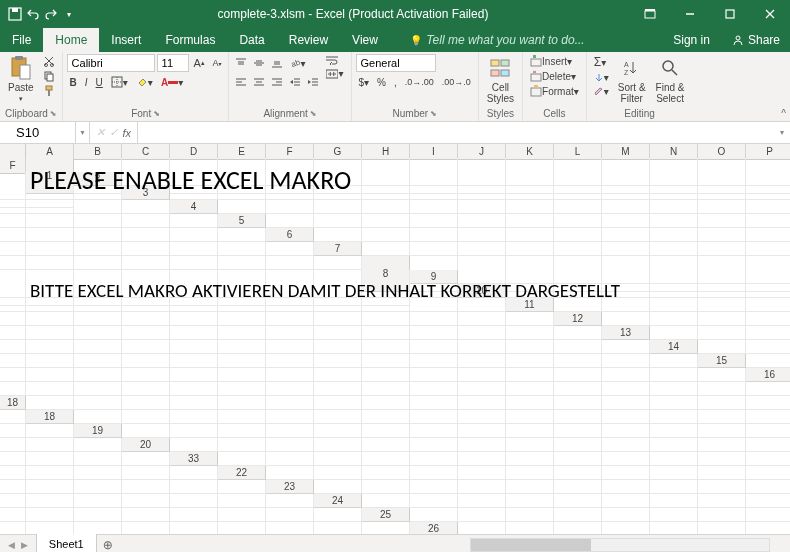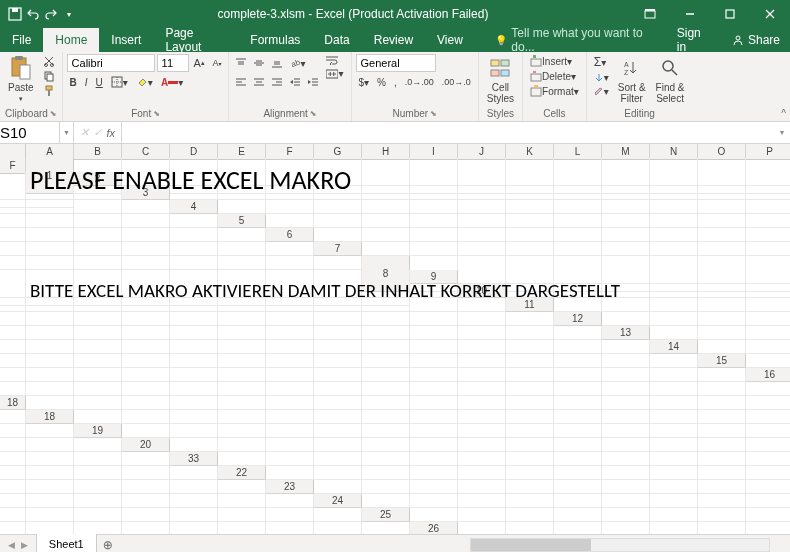--- a/index.html
+++ b/index.html
@@ -11,21 +11,21 @@
 .titlebar-icon { width: 14px; height: 14px; display: flex; align-items: center; justify-content: center; color: #fff; }
 .titlebar-title { flex: 1; text-align: center; font-size: 12px; }
 .titlebar-right { display: flex; align-items: center; }
 .titlebar-btn { width: 40px; height: 28px; display: flex; align-items: center; justify-content: center; cursor: pointer; }
 
 
 .ribbon-tabs { height: 24px; background: #217346; display: flex; align-items: stretch; color: #fff; font-size: 12px; }
 .ribbon-tab { padding: 0 12px; display: flex; align-items: center; cursor: pointer; }
 .ribbon-tab.file { background: #217346; }
 .ribbon-tab.active { background: #f3f2f1; color: #217346; }
-.ribbon-tab.tell-me { color: #c8e6d8; margin-left: 8px; }
+.ribbon-tab.tell-me { font-style: italic; color: #c8e6d8; margin-left: 8px; }
 .ribbon-tab.tell-me::before { content: "💡"; font-style: normal; margin-right: 4px; font-size: 10px; }
 .ribbon-spacer { flex: 1; }
 .signin { padding: 0 12px; display: flex; align-items: center; cursor: pointer; font-size: 12px; }
 .share-btn { padding: 0 10px; display: flex; align-items: center; gap: 4px; cursor: pointer; font-size: 12px; }
 
 
 .ribbon { height: 70px; background: #f3f2f1; border-bottom: 1px solid #d4d4d4; display: flex; font-size: 11px; color: #444; position: relative; }
 .ribbon-group { border-right: 1px solid #e1e1e1; display: flex; flex-direction: column; padding: 2px 4px 0 4px; }
 .ribbon-group-content { flex: 1; display: flex; align-items: flex-start; gap: 2px; }
 .ribbon-group-label { font-size: 10px; text-align: center; color: #666; padding-bottom: 2px; display: flex; justify-content: center; align-items: center; gap: 2px; }
@@ -35,21 +35,21 @@
 .ribbon-col { display: flex; flex-direction: column; gap: 1px; }
 .ribbon-row { display: flex; align-items: center; gap: 2px; height: 18px; }
 .ribbon-small-btn { padding: 1px 3px; cursor: pointer; font-size: 10px; display: flex; align-items: center; }
 .font-select { border: 1px solid #ccc; background: #fff; padding: 1px 4px; font-size: 11px; width: 88px; height: 18px; }
 .font-size-select { border: 1px solid #ccc; background: #fff; padding: 1px 4px; font-size: 11px; width: 32px; height: 18px; }
 .launcher { font-size: 8px; color: #888; cursor: pointer; }
 .collapse-ribbon { position: absolute; right: 4px; bottom: 2px; font-size: 10px; cursor: pointer; color: #666; }
 
 
 .formula-bar { height: 22px; border-bottom: 1px solid #d4d4d4; display: flex; align-items: center; background: #fff; }
-.name-box { width: 60px; border-right: 1px solid #d4d4d4; padding: 0 0; font-size: 15px; height: 100%; display: flex; align-items: center; }
+.name-box { width: 60px; border-right: 1px solid #d4d4d4; padding: 0 0; font-size: 13px; height: 100%; display: flex; align-items: center; margin-left: 16px; }
 .name-dropdown { width: 14px; border-right: 1px solid #d4d4d4; height: 100%; display: flex; align-items: center; justify-content: center; font-size: 8px; color: #888; cursor: pointer; }
 .fx-box { display: flex; align-items: center; gap: 4px; padding: 0 6px; border-right: 1px solid #d4d4d4; height: 100%; }
 .fx-btn { font-style: italic; font-size: 11px; color: #666; cursor: pointer; }
 .formula-input { flex: 1; padding: 0 6px; font-size: 11px; height: 100%; border: none; outline: none; }
 
 
 .grid-container { position: relative; height: 390px; overflow: hidden; background: #fff; }
 .grid { display: grid; grid-template-columns: 26px repeat(16, 48px); grid-auto-rows: 14px; font-size: 10px; color: #444; }
 .col-header { background: #f3f2f1; border-right: 1px solid #d4d4d4; border-bottom: 1px solid #ccc; text-align: center; line-height: 16px; height: 16px; font-size: 10px; }
 .corner { background: #f3f2f1; border-right: 1px solid #ccc; border-bottom: 1px solid #ccc; height: 16px; }
@@ -116,21 +116,20 @@
           <line x1="10" y1="2" x2="2" y2="10" stroke="#fff" stroke-width="1.2"></line>
         </svg>
       </div>
   </div>
 </div>
 
 <div class="ribbon-tabs">
   <div class="ribbon-tab file">File</div>
   <div class="ribbon-tab active">Home</div>
   <div class="ribbon-tab">Insert</div>
-  <div class="ribbon-tab">Page Layout</div>
   <div class="ribbon-tab">Formulas</div>
   <div class="ribbon-tab">Data</div>
   <div class="ribbon-tab">Review</div>
   <div class="ribbon-tab">View</div>
   <div class="ribbon-tab tell-me">Tell me what you want to do...</div>
   <div class="ribbon-spacer"></div>
   <div class="signin">Sign in</div>
   <div class="share-btn">
     <svg width="12" height="12" viewBox="0 0 12 12">
         <circle cx="6" cy="4" r="2" fill="none" stroke="#fff"></circle>

